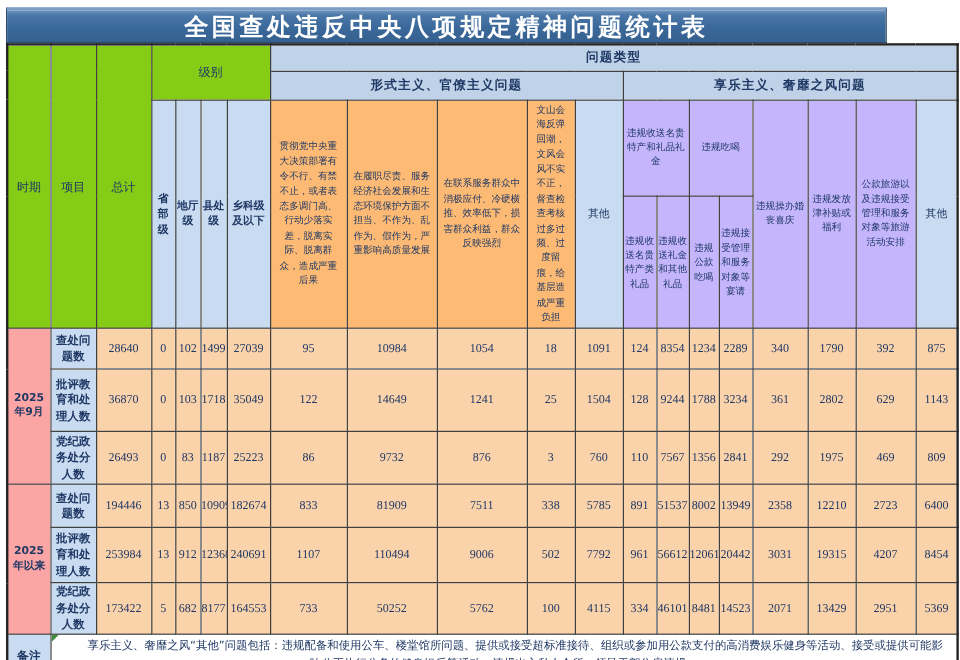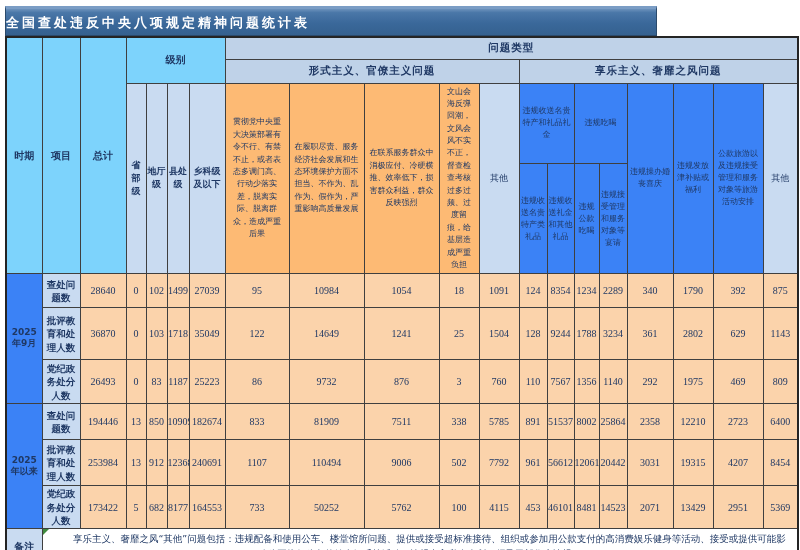--- a/index.html
+++ b/index.html
@@ -1,41 +1,41 @@
 <!DOCTYPE html>
 <html><head>
 <meta charset="utf-8">
 <style>
   * { box-sizing: border-box; margin: 0; padding: 0; }
   html, body { width: 800px; height: 550px; overflow: hidden; background: #ffffff;
     font-family: "DejaVu Sans", sans-serif; color: #1f3864; }
   .sheet { padding: 6px 5px 0 5px; }
 
   .title-bar {
-    width: 652px; height: 30px; line-height: 27px;
+    width: 734px; height: 30px; line-height: 27px;
     background: linear-gradient(#6c92bc 0%, #4a77a8 14%, #3a689a 55%, #35618f 100%);
     border: 1px solid #2b4a6b; border-top: 3px solid #7b9dc5;
-    color: #ffffff; font-weight: bold; font-size: 13px; text-align: left; letter-spacing: 3px;
+    color: #ffffff; font-weight: bold; font-size: 20px; text-align: center; letter-spacing: 3px;
   }
 
   table.stats { width: 790px; border-collapse: collapse; table-layout: fixed;
     border: 2px solid #242424; }
   .stats th, .stats td { border: 1px solid #3f3f3f; overflow: hidden;
     text-align: center; vertical-align: middle; color: #1f3864; }
 
   
-  .h-med   { background: #7dd3fc; font-size: 10px; font-weight: bold; }
+  .h-med   { background: #84cc16; font-size: 10px; font-weight: normal; }
   .h-group { background: #bfd2e8; font-size: 10.5px; font-weight: bold; letter-spacing: 1px; }
   .h-light { background: #c9dbf1; font-size: 9px; font-weight: bold; padding: 1px; }
   .h-long  { background: #fdba74; font-size: 8px; font-weight: normal; text-align: justify;
              padding: 2px 4px; line-height: 1.55; }
-  .h-sub   { background: #3b82f6; font-size: 8px; font-weight: normal; padding: 1px; line-height: 1.5; }
+  .h-sub   { background: #c4b5fd; font-size: 8px; font-weight: normal; padding: 1px; line-height: 1.5; }
 
   
-  .p-cell  { background: #3b82f6; font-size: 9px; font-weight: bold; padding: 0 1px; }
+  .p-cell  { background: #fca5a5; font-size: 9px; font-weight: bold; padding: 0 1px; }
   .r-label { background: #c9dbf1; font-size: 9.5px; font-weight: bold; padding: 1px; line-height: 1.4; }
   .num     { background: #fbd3ab; font-family: "Liberation Serif", serif; font-size: 10px;
              color: #2e2e2e; font-weight: normal; }
 
   
   .note-label { background: #c9dbf1; font-size: 10px; font-weight: bold; }
   .note-text  { background: #ffffff; font-size: 9.5px; text-align: left; line-height: 1.55;
                 padding: 3px 8px; text-indent: 2em; position: relative; color: #1f3864; }
   .corner-marker { position: absolute; left: 0; top: 0; width: 0; height: 0;
     border-top: 6px solid #3e8a3e; border-right: 6px solid transparent; }
@@ -162,21 +162,21 @@
       <td class="num">1187</td>
       <td class="num">25223</td>
       <td class="num">86</td>
       <td class="num">9732</td>
       <td class="num">876</td>
       <td class="num">3</td>
       <td class="num">760</td>
       <td class="num">110</td>
       <td class="num">7567</td>
       <td class="num">1356</td>
-      <td class="num">1140</td>
+      <td class="num">2841</td>
       <td class="num">292</td>
       <td class="num">1975</td>
       <td class="num">469</td>
       <td class="num">809</td>
     </tr>
 
     <tr style="height:36px">
       <td class="p-cell wrap-all" rowspan="3">2025年以来</td>
       <td class="r-label">查处问题数</td>
       <td class="num">194446</td>
@@ -185,21 +185,21 @@
       <td class="num">10909</td>
       <td class="num">182674</td>
       <td class="num">833</td>
       <td class="num">81909</td>
       <td class="num">7511</td>
       <td class="num">338</td>
       <td class="num">5785</td>
       <td class="num">891</td>
       <td class="num">51537</td>
       <td class="num">8002</td>
-      <td class="num">25864</td>
+      <td class="num">13949</td>
       <td class="num">2358</td>
       <td class="num">12210</td>
       <td class="num">2723</td>
       <td class="num">6400</td>
     </tr>
     <tr style="height:46px">
       <td class="r-label">批评教育和处理人数</td>
       <td class="num">253984</td>
       <td class="num">13</td>
       <td class="num">912</td>
@@ -224,21 +224,21 @@
       <td class="num">173422</td>
       <td class="num">5</td>
       <td class="num">682</td>
       <td class="num">8177</td>
       <td class="num">164553</td>
       <td class="num">733</td>
       <td class="num">50252</td>
       <td class="num">5762</td>
       <td class="num">100</td>
       <td class="num">4115</td>
-      <td class="num">453</td>
+      <td class="num">334</td>
       <td class="num">46101</td>
       <td class="num">8481</td>
       <td class="num">14523</td>
       <td class="num">2071</td>
       <td class="num">13429</td>
       <td class="num">2951</td>
       <td class="num">5369</td>
     </tr>
 
     <tr style="height:34px">

